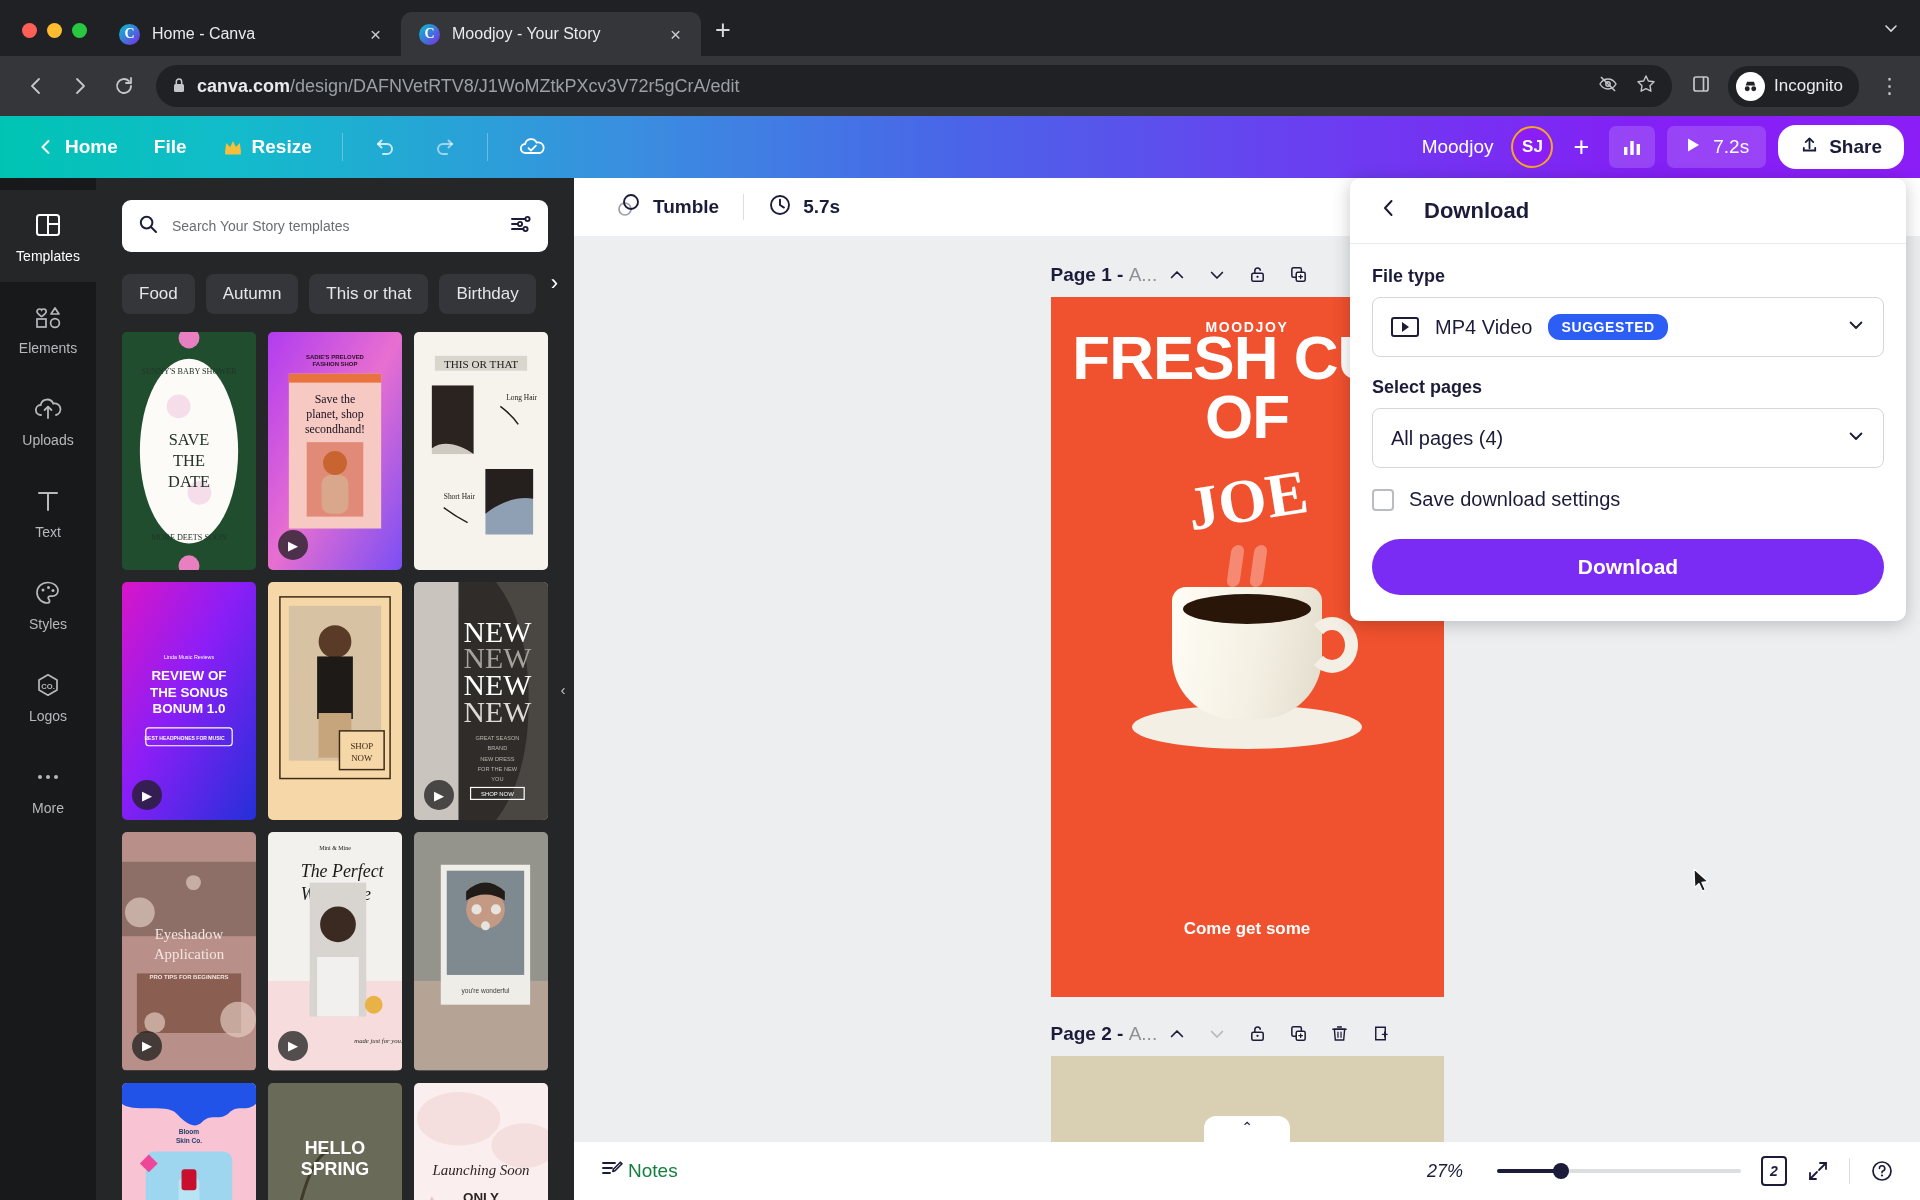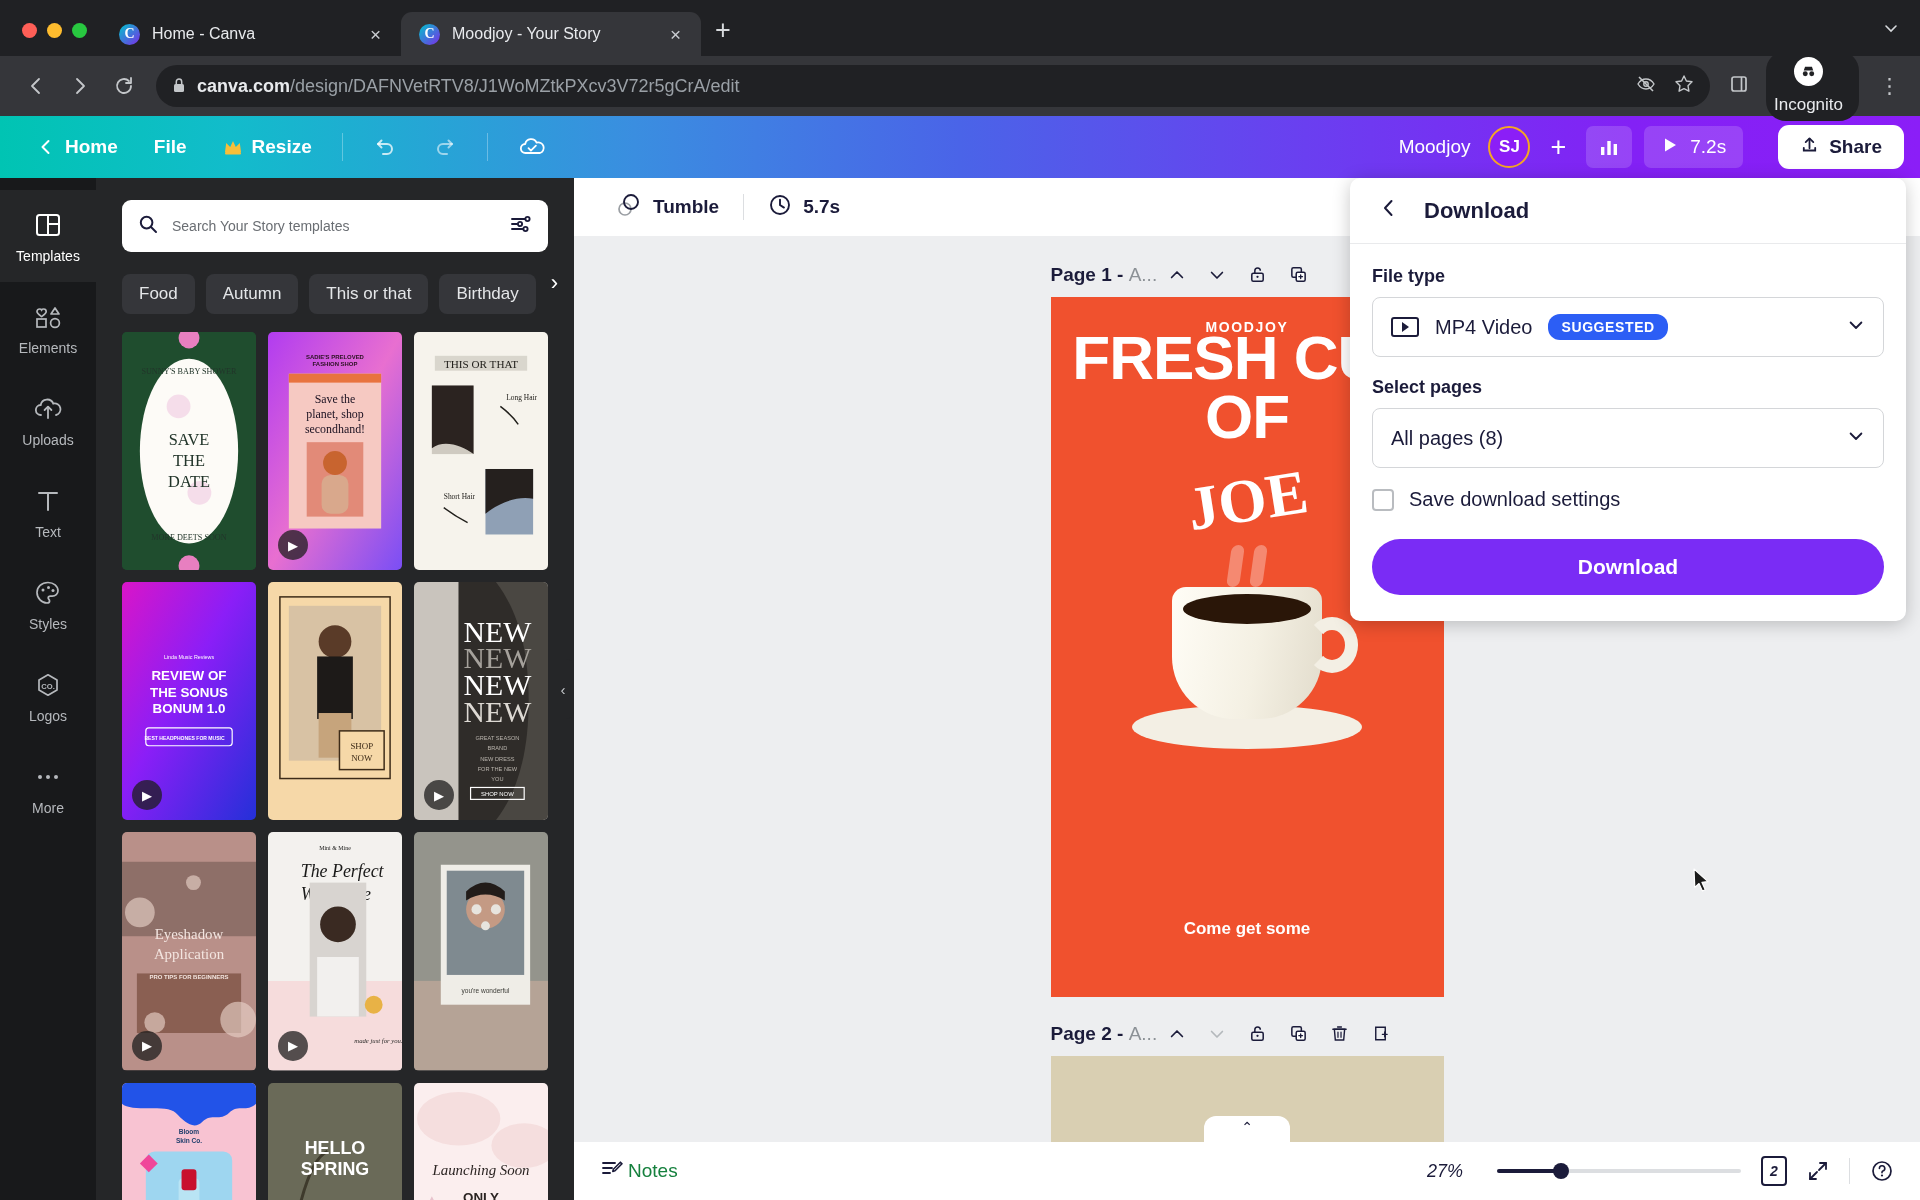--- a/index.html
+++ b/index.html
@@ -53,21 +53,21 @@
     flex: 1; height: 42px; background: #202124; border-radius: 21px;
     display: flex; align-items: center; gap: 11px; padding: 0 16px; margin: 0 8px;
   }
   .lock-ico { color: #c4c7ca; font-size: 14px; }
   .url { font-size: 18px; color: #9aa0a6; white-space: nowrap; overflow: hidden; }
   .url b { color: #e8eaed; font-weight: 700; }
   .omni-icons { margin-left: auto; display: flex; align-items: center; gap: 18px; color: #c4c7ca; font-size: 19px; }
   .chrome-right { display: flex; align-items: center; gap: 16px; padding-left: 6px; }
   .incog-pill {
     display: flex; align-items: center; gap: 9px;
-    background: #202124; border-radius: 20px; padding: 6px 16px 6px 8px; flex-direction: column;
+    background: #202124; border-radius: 20px; padding: 6px 16px 6px 8px;
   }
   .incog-av {
     width: 29px; height: 29px; border-radius: 50%; background: #fff;
     display: flex; align-items: center; justify-content: center; font-size: 16px; color: #202124;
   }
   .incog-txt { color: #e8eaed; font-size: 17px; }
   .kebab { color: #c4c7ca; font-size: 21px; letter-spacing: 0; padding: 0 4px; }
 
   
   .canva-top {
@@ -95,22 +95,22 @@
     width: 46px; height: 42px; border-radius: 7px;
     background: rgba(255,255,255,.16);
     display: flex; align-items: center; justify-content: center; color: #fff; font-size: 19px;
   }
   .play-pill {
     height: 42px; border-radius: 7px; background: rgba(255,255,255,.16);
     display: flex; align-items: center; gap: 11px; padding: 0 17px; color: #fff; font-size: 19px;
   }
   .share-btn {
     height: 44px; background: #fff; color: #1b1b3a;
-    border-radius: 11px; display: flex; align-items: center; gap: 10px;
-    padding: 0 22px; font-size: 19px; font-weight: 600; margin-left: 23px;
+    border-radius: 18px; display: flex; align-items: center; gap: 10px;
+    padding: 0 22px; font-size: 19px; font-weight: 600;
   }
 
   
   .app-body { display: flex; height: calc(1200px - 56px - 60px - 62px); position: relative; }
 
   
   .rail { width: 96px; background: #18191b; flex: none; padding-top: 12px; }
   .rail-item {
     height: 92px; display: flex; flex-direction: column;
     align-items: center; justify-content: center; gap: 7px;
@@ -965,21 +965,21 @@
         <span class="badge">SUGGESTED</span>
         <span class="chev">
           <svg width="18" height="18" viewBox="0 0 18 18">
               <path d="M3.6 6.5L9 12l5.4-5.5" stroke="#1b1b3a" stroke-width="1.8" fill="none" stroke-linecap="round" stroke-linejoin="round"></path>
             </svg>
         </span>
       </div>
 
       <div class="dl-label">Select pages</div>
       <div class="dl-select">
-        <span class="dl-sel-text">All pages (8)</span>
+        <span class="dl-sel-text">All pages (4)</span>
         <span class="chev">
           <svg width="18" height="18" viewBox="0 0 18 18">
               <path d="M3.6 6.5L9 12l5.4-5.5" stroke="#1b1b3a" stroke-width="1.8" fill="none" stroke-linecap="round" stroke-linejoin="round"></path>
             </svg>
         </span>
       </div>
 
       <div class="dl-check">
         <span class="cbox"></span>
         <span class="dl-check-label">Save download settings</span>

